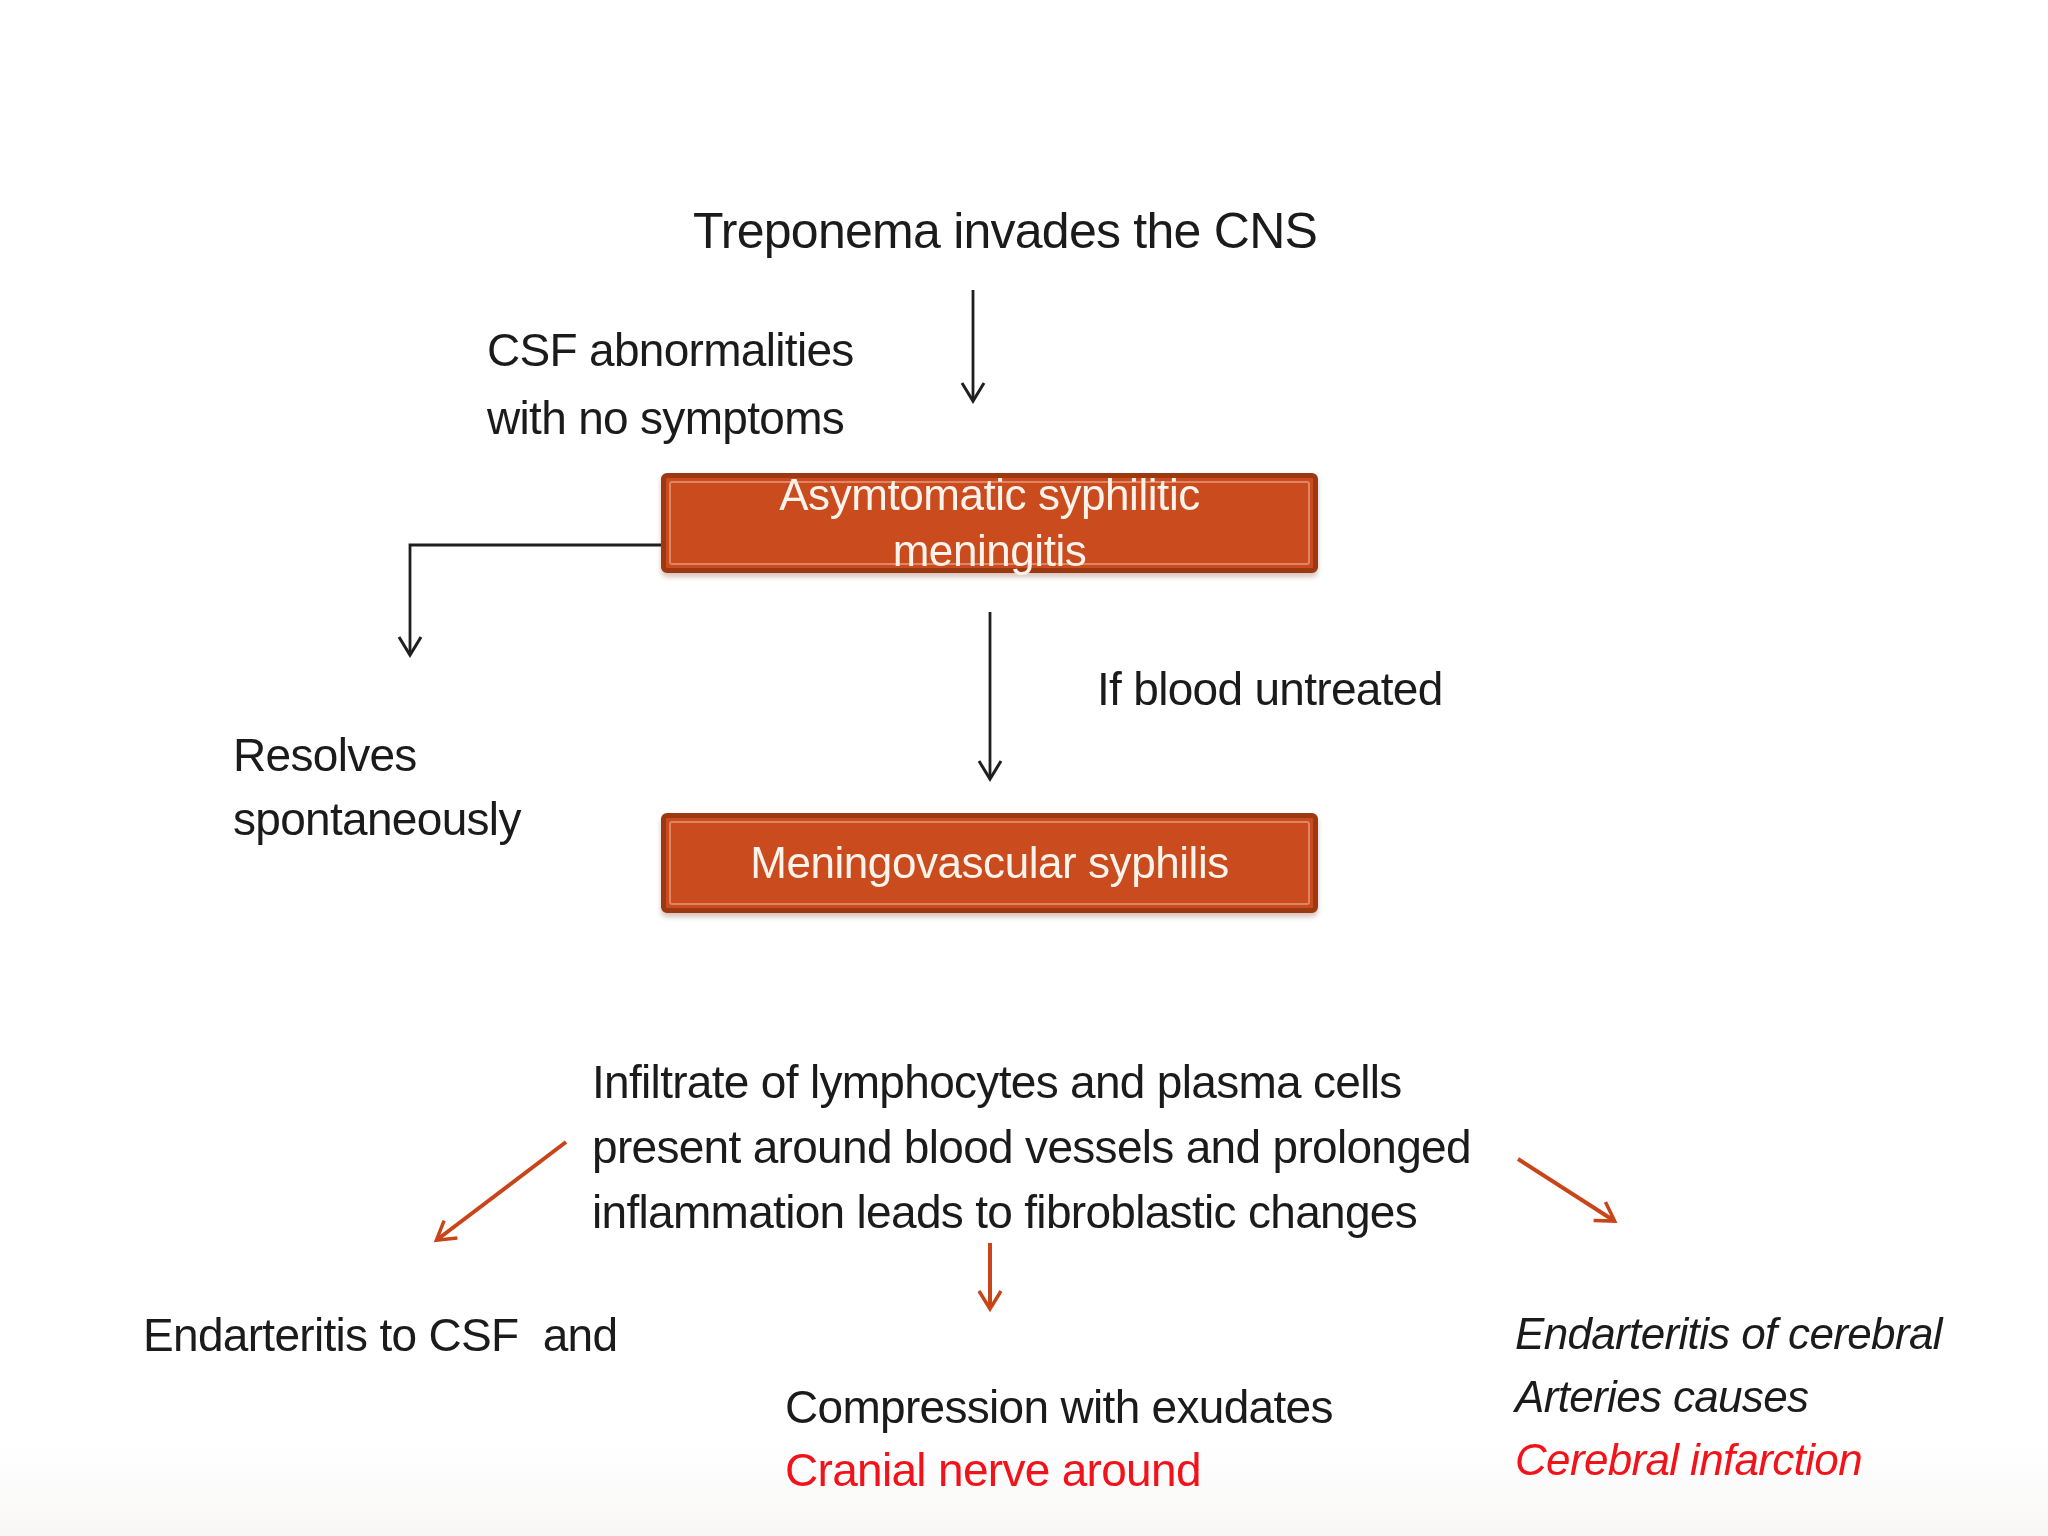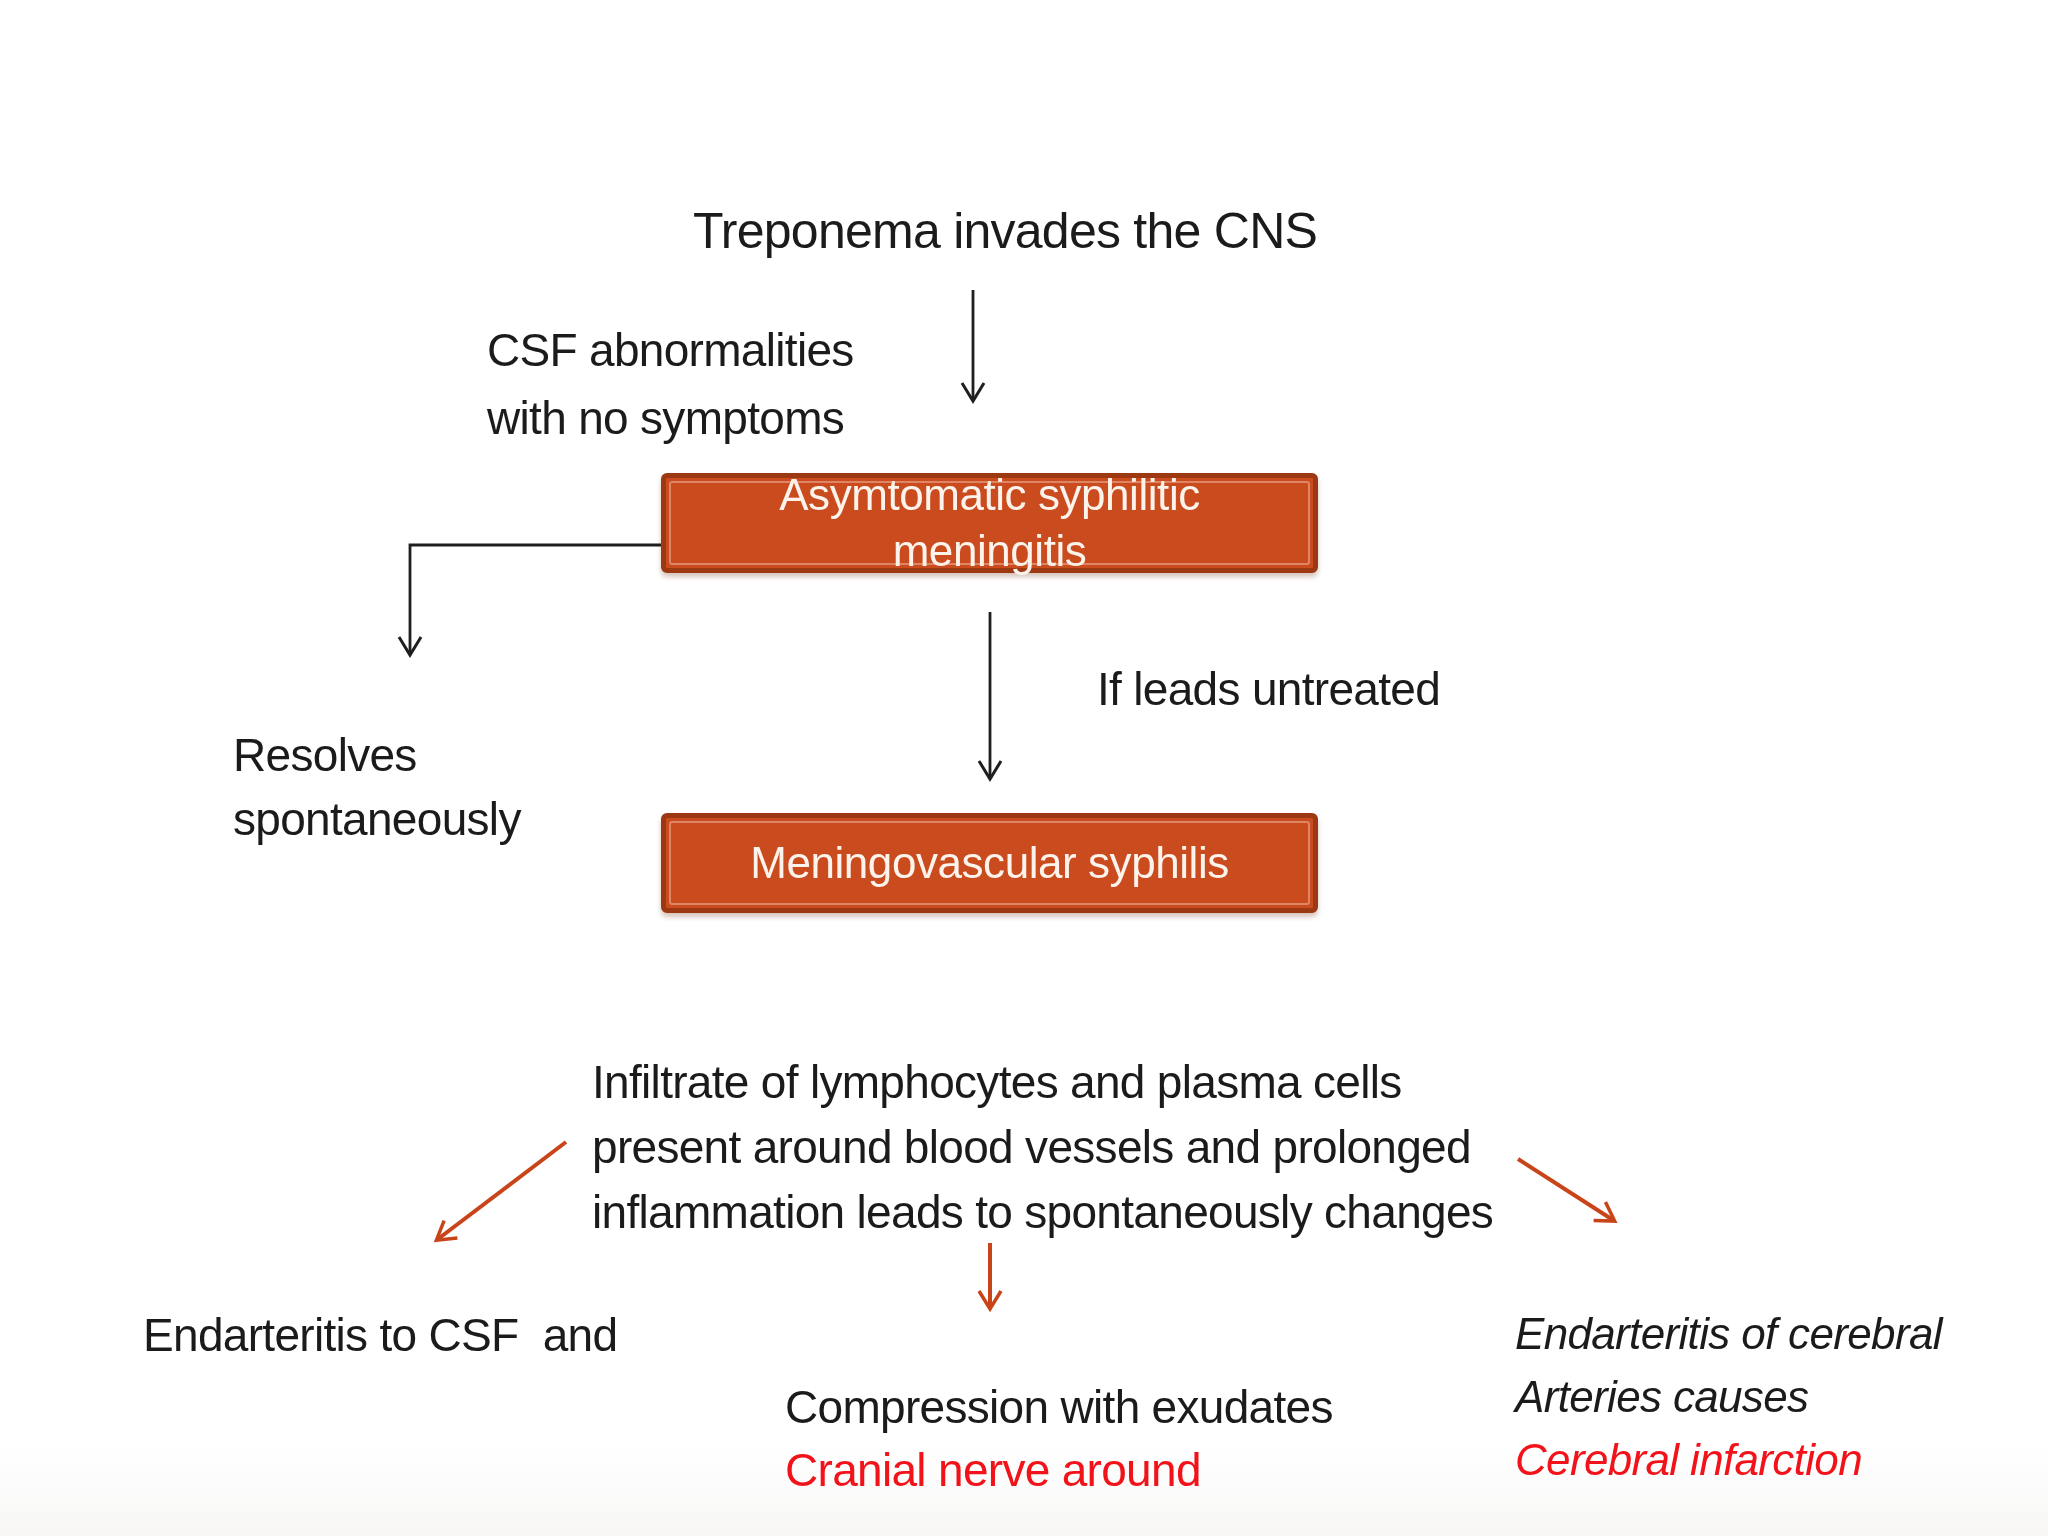--- a/index.html
+++ b/index.html
@@ -92,30 +92,30 @@
   <div class="node node-1">
     <div>Asymtomatic syphilitic</div>
     <div>meningitis</div>
   </div>
 
   <div class="txt resolves-note">
     <div>Resolves</div>
     <div>spontaneously</div>
   </div>
 
-  <div class="txt untreated-note">If leads untreated</div>
+  <div class="txt untreated-note">If blood untreated</div>
 
   <div class="node node-2">
     <div>Meningovascular syphilis</div>
   </div>
 
   <div class="txt infiltrate-note">
     <div>Infiltrate of lymphocytes and plasma cells</div>
     <div>present around blood vessels and prolonged</div>
-    <div>inflammation leads to spontaneously changes</div>
+    <div>inflammation leads to fibroblastic changes</div>
   </div>
 
   <div class="txt outcome outcome-left">
     <div>Endarteritis to CSF  and</div>
   </div>
 
   <div class="txt outcome outcome-mid">
     <div>Compression with exudates</div>
     <div class="red">Cranial nerve around</div>
   </div>

